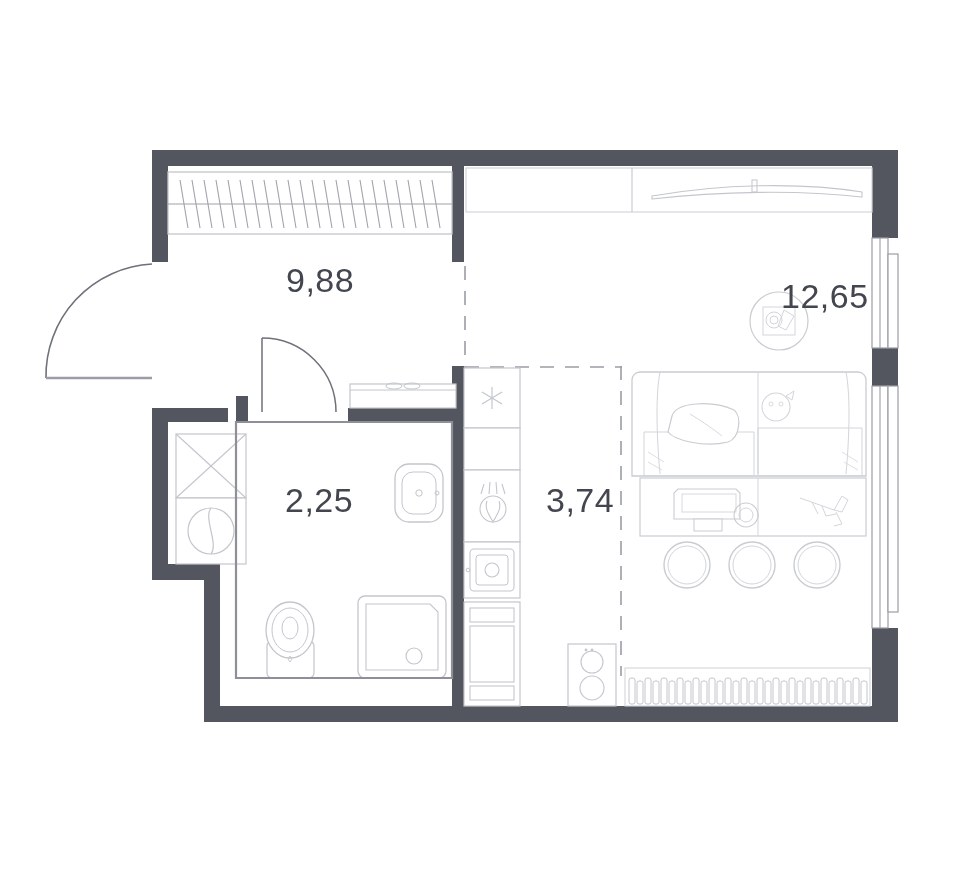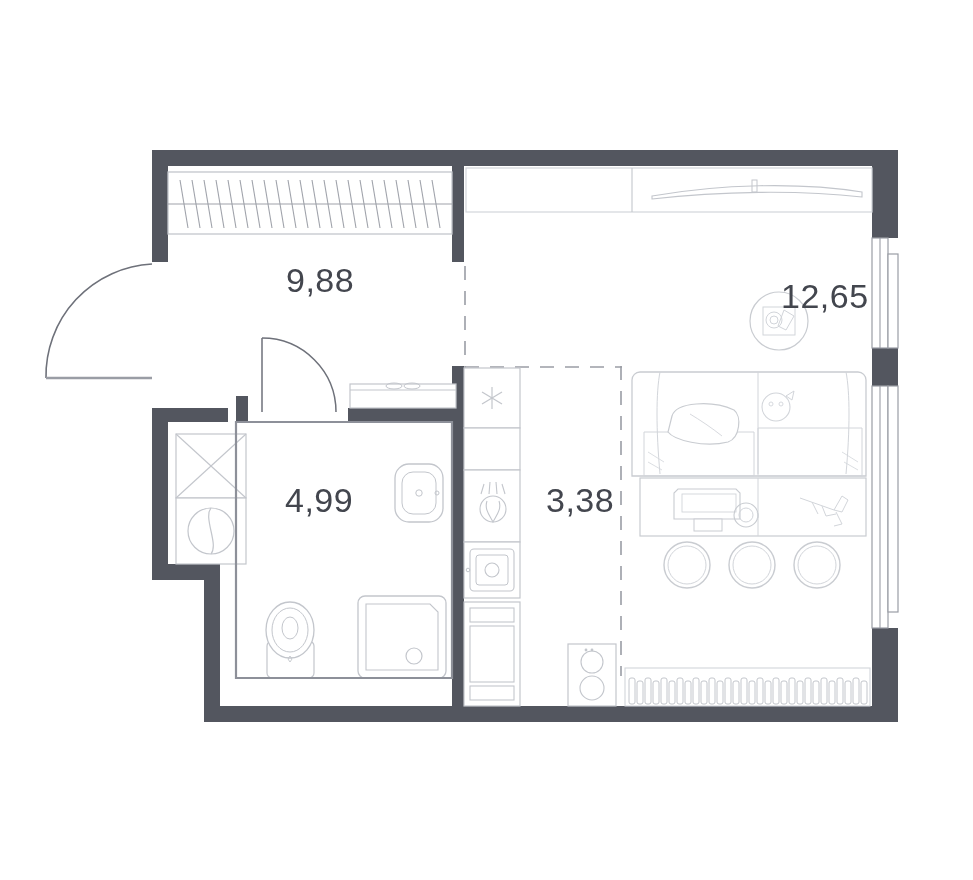--- a/index.html
+++ b/index.html
@@ -359,19 +359,19 @@
 
     <g fill="none" stroke="#b9bcc2" stroke-width="1.1">
 
       <path d="M 236 422 L 452 422 L 452 678 L 236 678 Z" stroke="#8d9099" stroke-width="2.2"></path>
     </g>
 
   </svg>
 
   <div class="area-label area-hall">9,88</div>
 
-  <div class="area-label area-bath">4,99</div>
-
-  <div class="area-label area-kitch">3,38</div>
+  <div class="area-label area-bath">2,25</div>
+
+  <div class="area-label area-kitch">3,74</div>
 
   <div class="area-label area-living">12,65</div>
 
 </div>
 
 </body></html>

